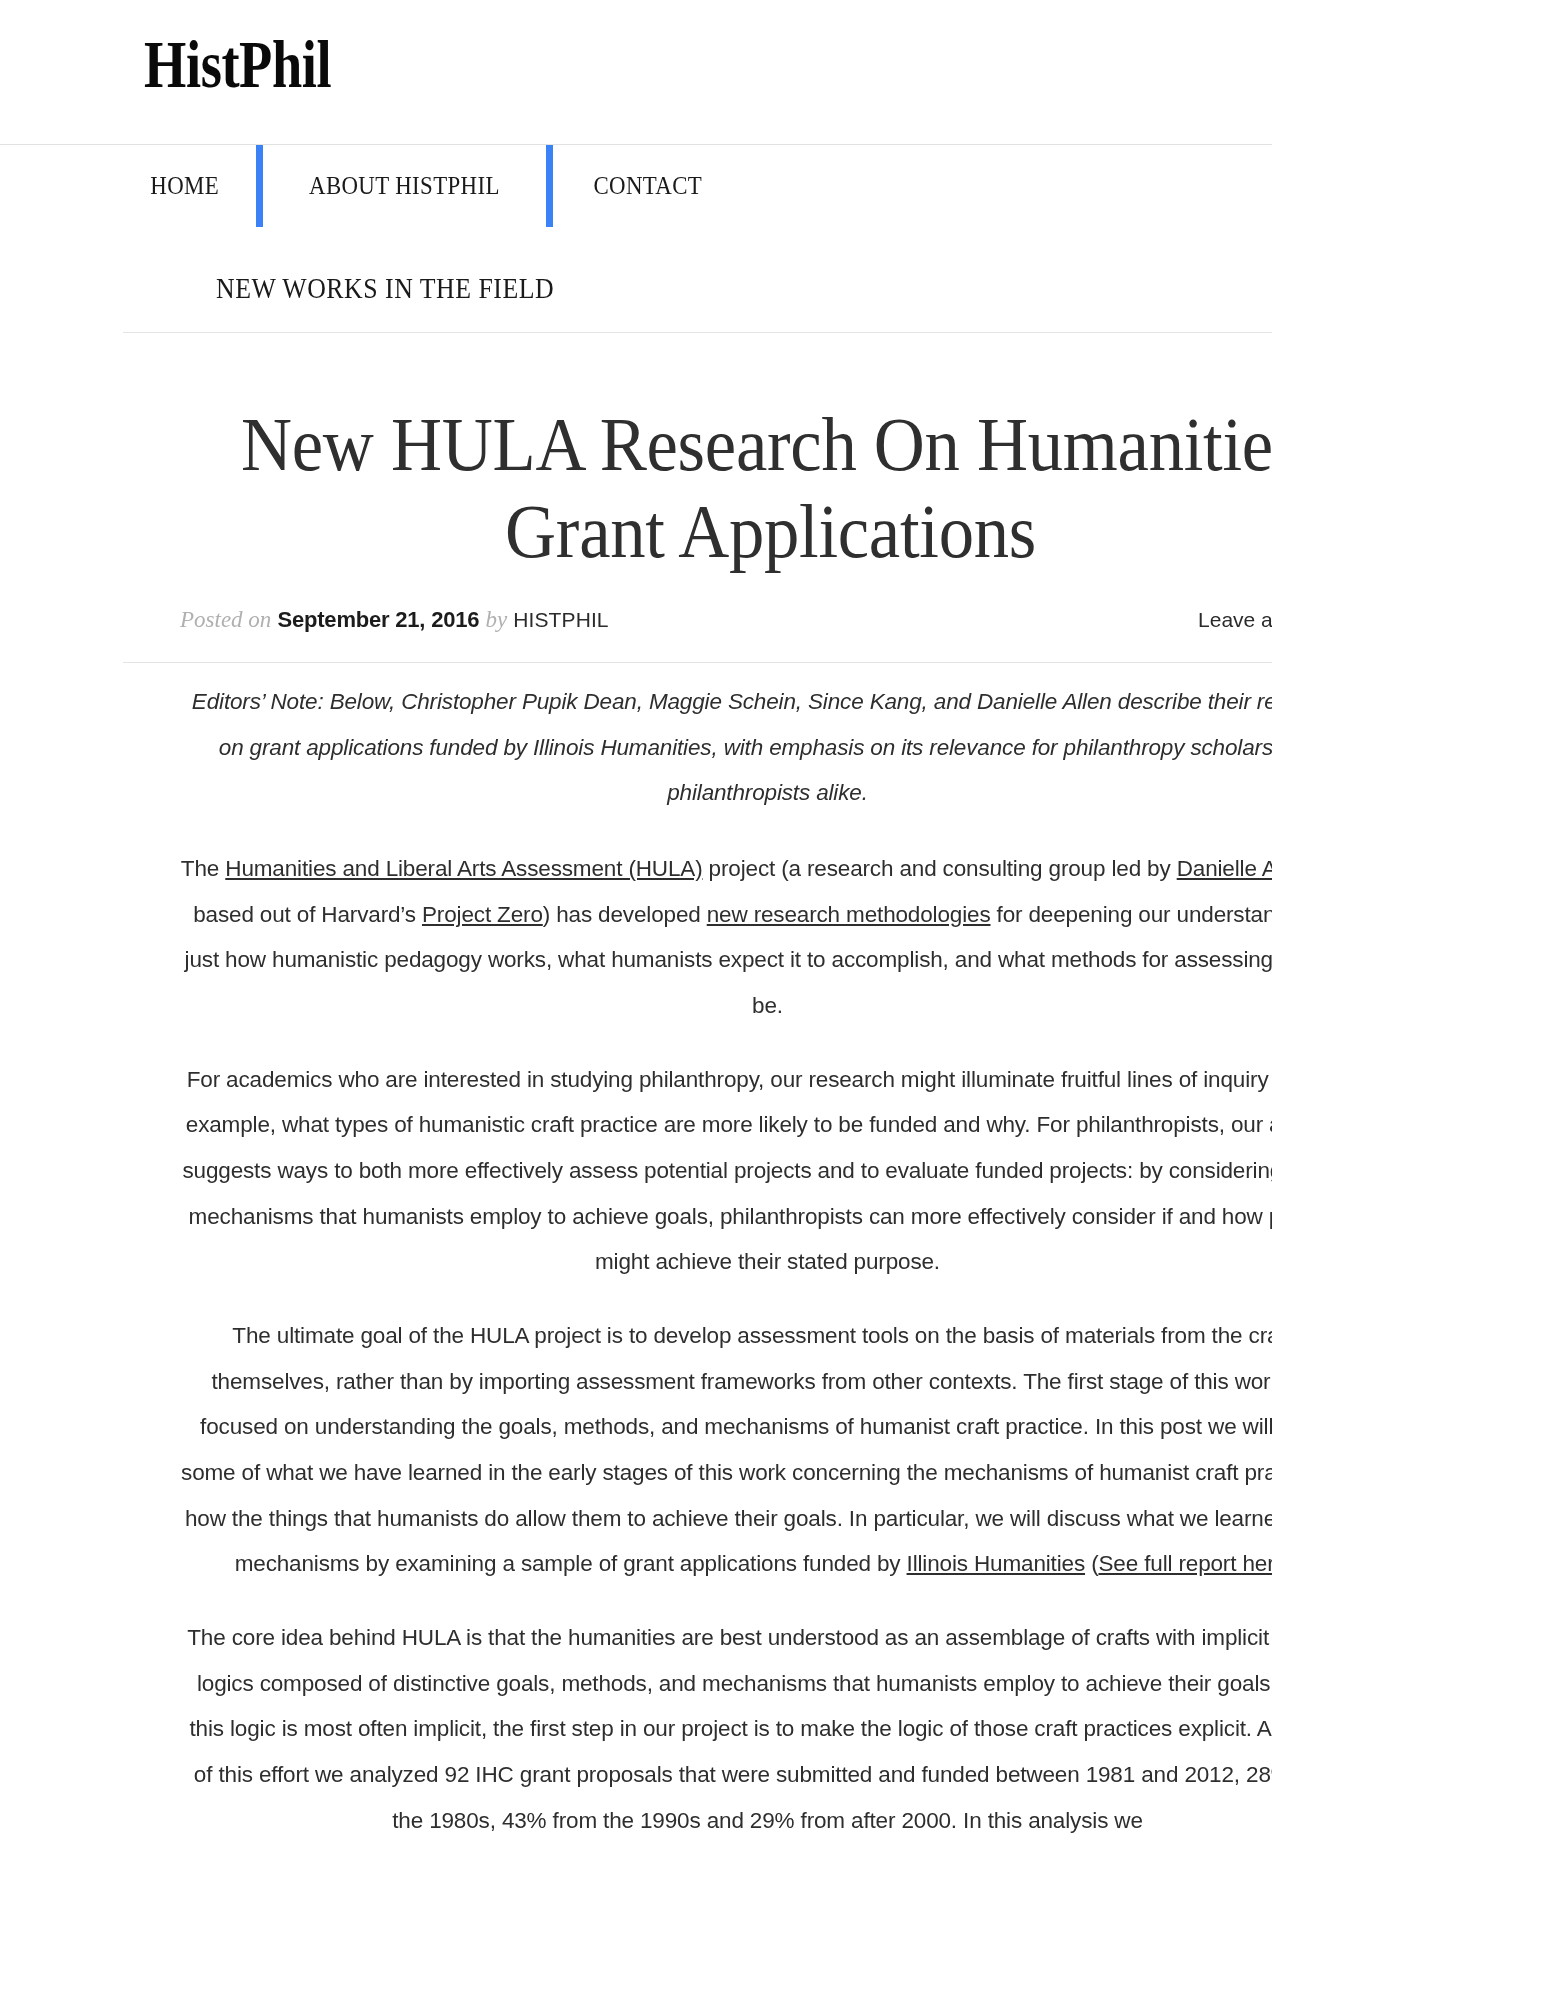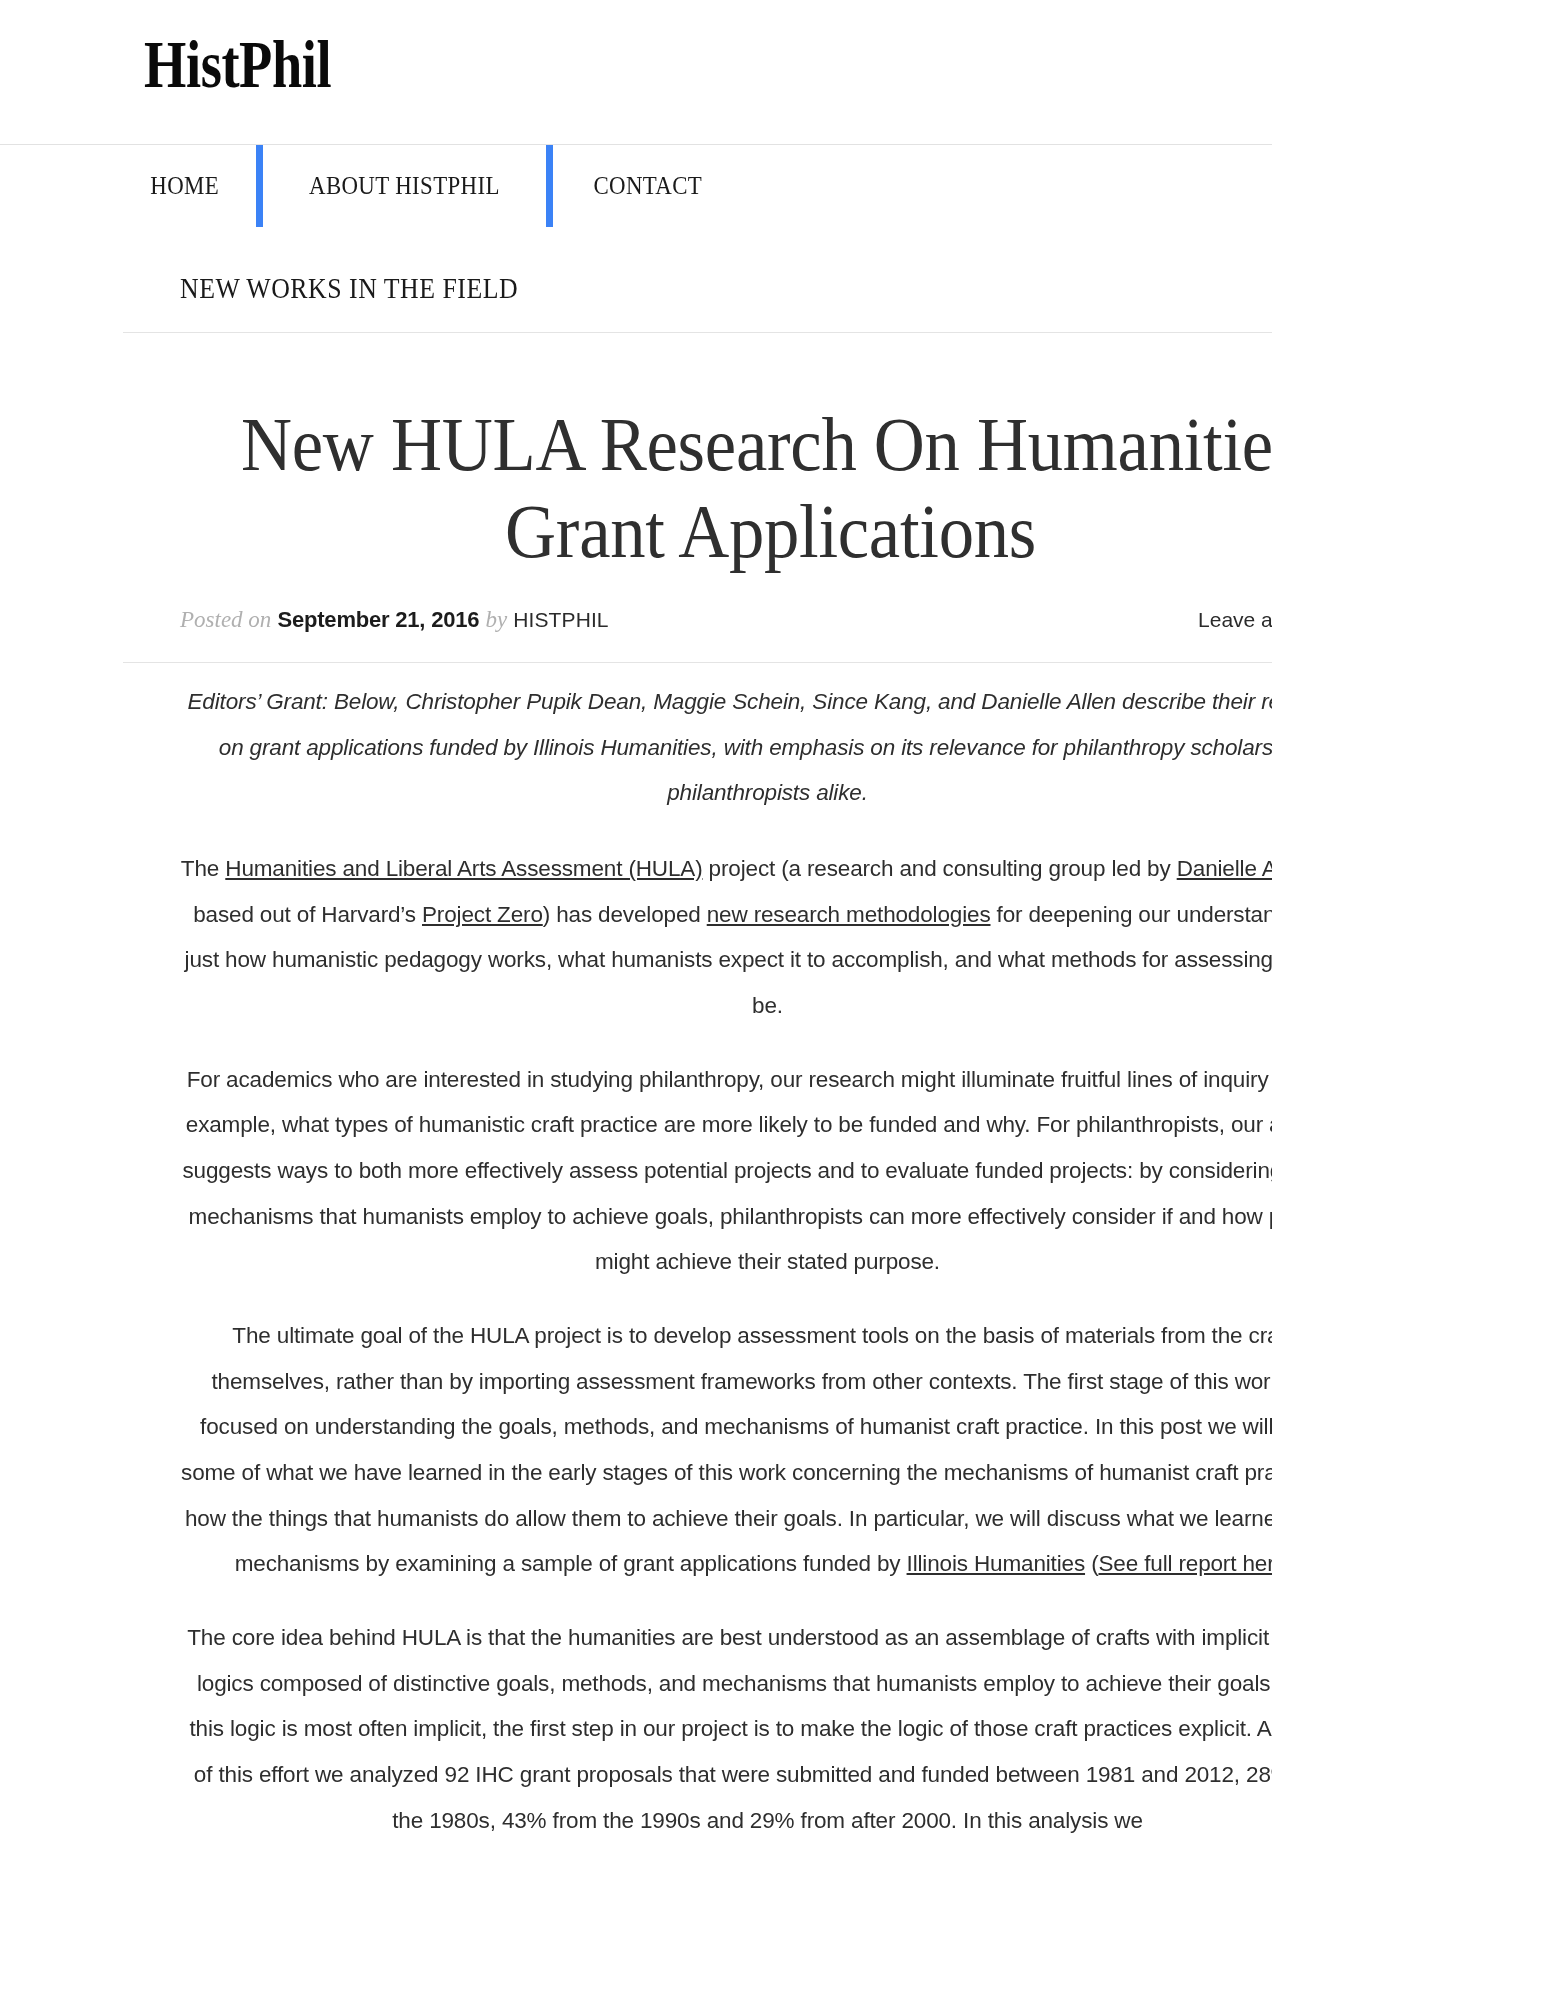--- a/index.html
+++ b/index.html
@@ -68,20 +68,21 @@
     text-decoration: none;
     padding: 26px 33px 26px 33px;
     transform: scaleX(0.88);
     white-space: nowrap;
   }
   .nav li:first-child a { padding-left: 22px; }
 
   
   .cat-strip {
     padding: 44px 0 0 180px;
+    margin-left: 36px;
   }
   .cat-label {
     font-family: "Liberation Serif", serif;
     font-size: 30px;
     letter-spacing: 0.6px;
     color: #1a1a1a;
     transform: scaleX(0.86);
     transform-origin: left center;
     display: inline-block;
     white-space: nowrap;
@@ -225,21 +226,21 @@
         <span class="muted">by</span>
         <span class="author"><a href="#">HISTPHIL</a></span>
       </div>
       <a class="comment-link" href="#">Leave a comment</a>
     </div>
 
     <div class="rule-byline"></div>
 
     <div class="entry-content">
 
-      <p class="editors-note"><span>Editors’ Grant: Below, </span><b>Christopher Pupik Dean</b><span>, </span><b>Maggie Schein</b><span>, </span><b>Since Kang</b><span>, and </span><b>Danielle Allen</b><span> describe their research on grant applications funded by Illinois Humanities, with emphasis on its relevance for philanthropy scholars and philanthropists alike.</span></p>
+      <p class="editors-note"><span>Editors’ Note: Below, </span><b>Christopher Pupik Dean</b><span>, </span><b>Maggie Schein</b><span>, </span><b>Since Kang</b><span>, and </span><b>Danielle Allen</b><span> describe their research on grant applications funded by Illinois Humanities, with emphasis on its relevance for philanthropy scholars and philanthropists alike.</span></p>
 
       <p><span>The </span><a href="#">Humanities and Liberal Arts Assessment (HULA)</a><span> project (a research and consulting group led by </span><a href="#">Danielle Allen</a><span> and based out of Harvard’s </span><a href="#">Project Zero</a><span>) has developed </span><a href="#">new research methodologies</a><span> for deepening our understanding of just how humanistic pedagogy works, what humanists expect it to accomplish, and what methods for assessing it might be.</span></p>
 
       <p>For academics who are interested in studying philanthropy, our research might illuminate fruitful lines of inquiry into, for example, what types of humanistic craft practice are more likely to be funded and why. For philanthropists, our analysis suggests ways to both more effectively assess potential projects and to evaluate funded projects: by considering known mechanisms that humanists employ to achieve goals, philanthropists can more effectively consider if and how projects might achieve their stated purpose.</p>
 
       <p><span>The ultimate goal of the HULA project is to develop assessment tools on the basis of materials from the crafts themselves, rather than by importing assessment frameworks from other contexts. The first stage of this work has focused on understanding the goals, methods, and mechanisms of humanist craft practice. In this post we will share some of what we have learned in the early stages of this work concerning the mechanisms of humanist craft practice, or how the things that humanists do allow them to achieve their goals. In particular, we will discuss what we learned about mechanisms by examining a sample of grant applications funded by </span><a href="#">Illinois Humanities</a><span> (</span><a href="#">See full report here</a><span>).</span></p>
 
       <p>The core idea behind HULA is that the humanities are best understood as an assemblage of crafts with implicit internal logics composed of distinctive goals, methods, and mechanisms that humanists employ to achieve their goals. Since this logic is most often implicit, the first step in our project is to make the logic of those craft practices explicit. As a part of this effort we analyzed 92 IHC grant proposals that were submitted and funded between 1981 and 2012, 28% from the 1980s, 43% from the 1990s and 29% from after 2000. In this analysis we</p>
 
     </div>

